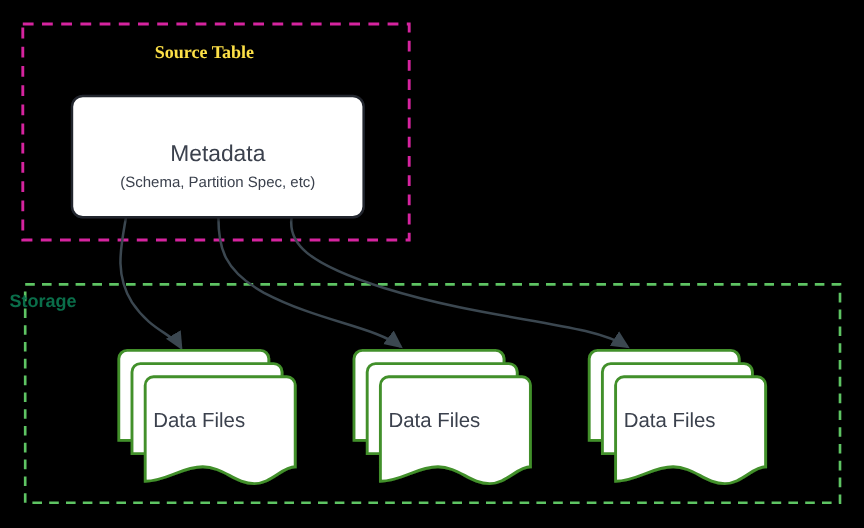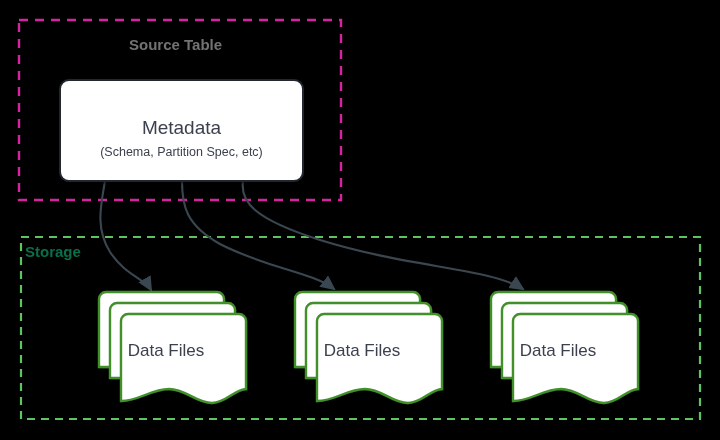--- a/index.html
+++ b/index.html
@@ -25,24 +25,25 @@
   .group-label {
     position: absolute;
     font-weight: bold;
     font-size: 15px;
     white-space: nowrap;
     letter-spacing: 0px;
   }
   #source-table-label {
     left: 129px;
     top: 36px;
-    color: #737373;
+    color: #fde047;
+    font-family: Liberation Serif, serif;
   }
   #storage-label {
-    left: 25px;
+    left: 8px;
     top: 243px;
     color: #0a6e4a;
   }
   .meta-title {
     font-size: 19px;
     fill: #3b414d;
   }
   .meta-sub {
     font-size: 12.5px;
     fill: #3b414d;

